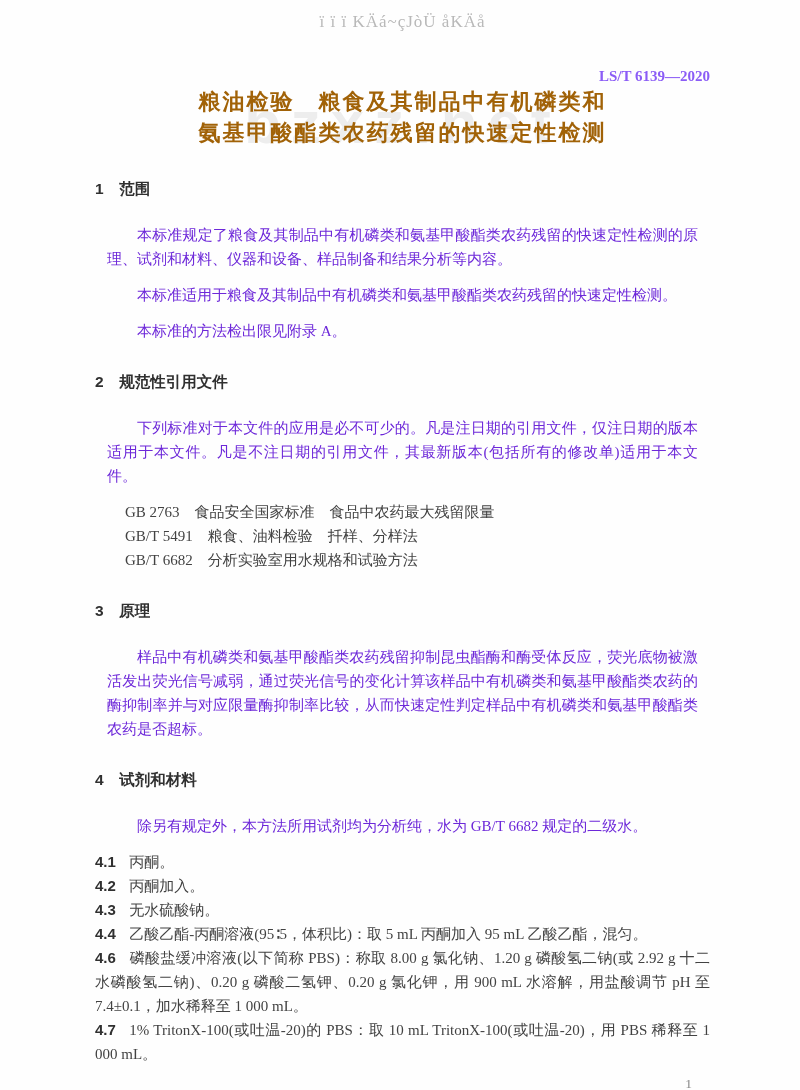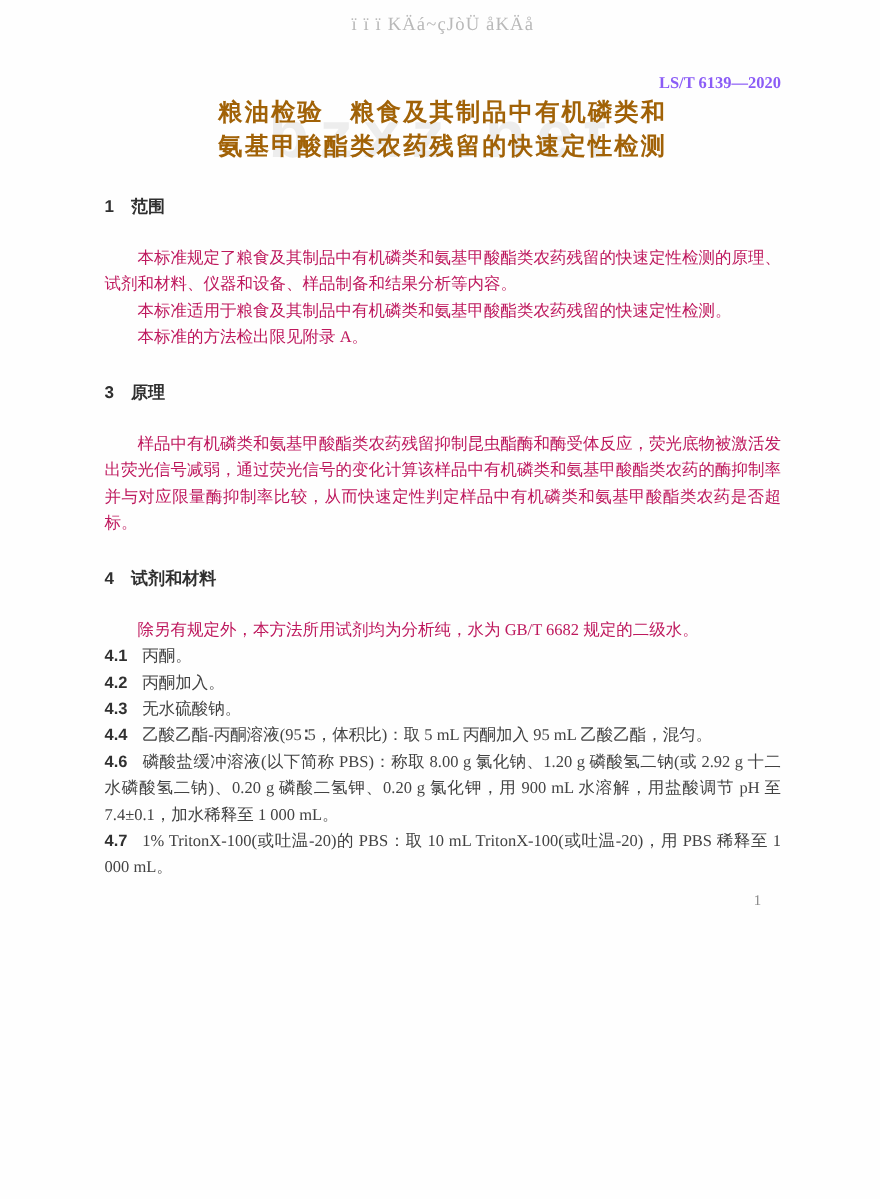--- a/index.html
+++ b/index.html
@@ -67,26 +67,26 @@
   .sec-h{
     margin:0 0 24px 0;
     font-family:"Liberation Sans", sans-serif;
     font-weight:700;
     font-size:15.5px;
     line-height:21px;
     color:#303030;
   }
   .sec-no{margin-right:1em;}
   .para{
-    margin:0;
+    margin:12px;
     text-indent:2em;
     font-size:15px;
     line-height:24px;
     text-align:justify;
-    color:#be185d;
+    color:#6d28d9;
   }
   .ref-line{
     margin:0;
     padding-left:2em;
     font-size:15px;
     line-height:24px;
     color:#424242;
   }
   .item{
     margin:0;
@@ -125,20 +125,27 @@
       <div class="title-line">氨基甲酸酯类农药残留的快速定性检测</div>
     </div>
 
     <section class="first">
       <h2 class="sec-h"><span class="sec-no">1</span><span>范围</span></h2>
       <p class="para">本标准规定了粮食及其制品中有机磷类和氨基甲酸酯类农药残留的快速定性检测的原理、试剂和材料、仪器和设备、样品制备和结果分析等内容。</p>
       <p class="para">本标准适用于粮食及其制品中有机磷类和氨基甲酸酯类农药残留的快速定性检测。</p>
       <p class="para">本标准的方法检出限见附录 A。</p>
     </section>
 
+    <section>
+      <h2 class="sec-h"><span class="sec-no">2</span><span>规范性引用文件</span></h2>
+      <p class="para">下列标准对于本文件的应用是必不可少的。凡是注日期的引用文件，仅注日期的版本适用于本文件。凡是不注日期的引用文件，其最新版本(包括所有的修改单)适用于本文件。</p>
+      <p class="ref-line">GB 2763　食品安全国家标准　食品中农药最大残留限量</p>
+      <p class="ref-line">GB/T 5491　粮食、油料检验　扦样、分样法</p>
+      <p class="ref-line">GB/T 6682　分析实验室用水规格和试验方法</p>
+    </section>
 
     <section>
       <h2 class="sec-h"><span class="sec-no">3</span><span>原理</span></h2>
       <p class="para">样品中有机磷类和氨基甲酸酯类农药残留抑制昆虫酯酶和酶受体反应，荧光底物被激活发出荧光信号减弱，通过荧光信号的变化计算该样品中有机磷类和氨基甲酸酯类农药的酶抑制率并与对应限量酶抑制率比较，从而快速定性判定样品中有机磷类和氨基甲酸酯类农药是否超标。</p>
     </section>
 
     <section>
       <h2 class="sec-h"><span class="sec-no">4</span><span>试剂和材料</span></h2>
       <p class="para">除另有规定外，本方法所用试剂均为分析纯，水为 GB/T 6682 规定的二级水。</p>
       <p class="item"><span class="it-num">4.1</span><span>丙酮。</span></p>

